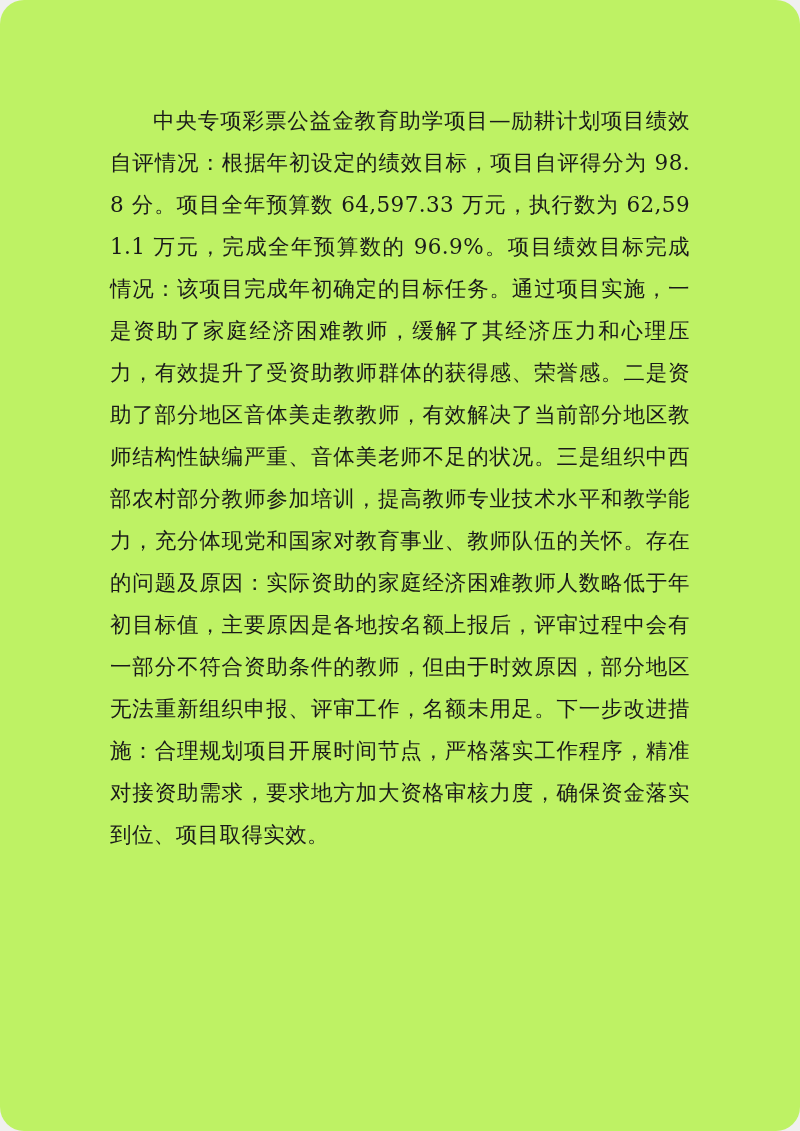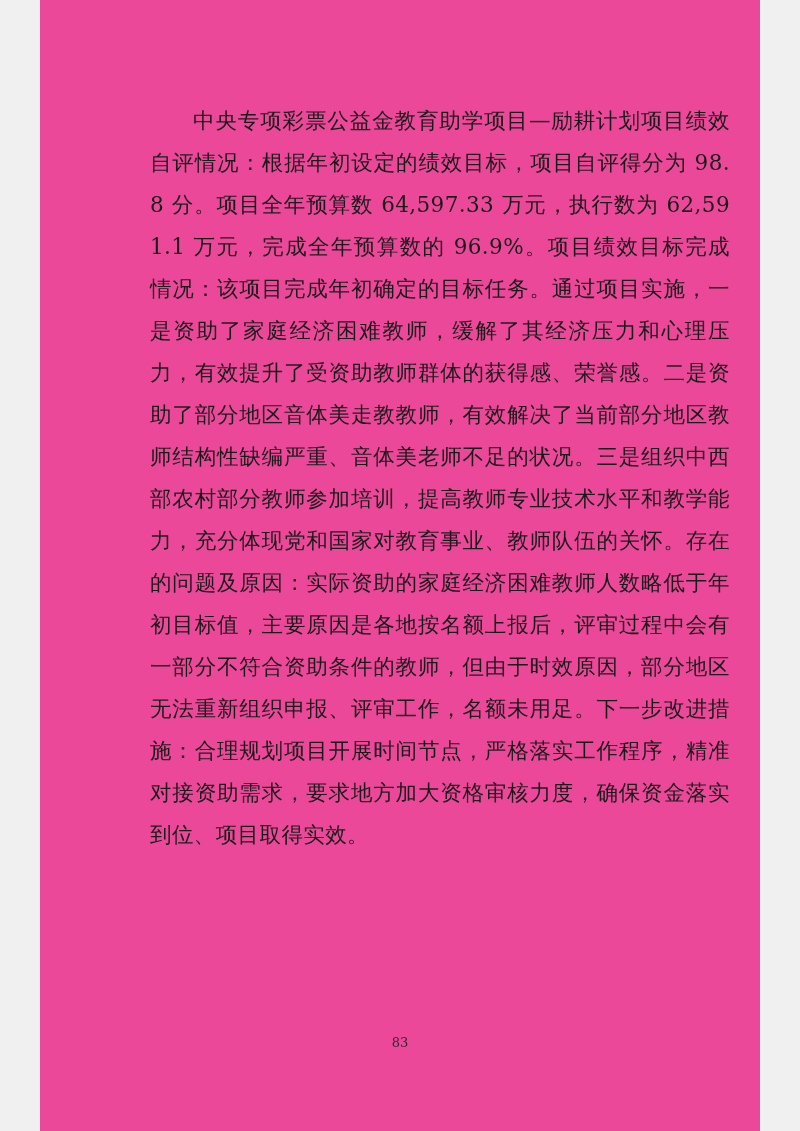--- a/index.html
+++ b/index.html
@@ -2,26 +2,27 @@
 <html><head>
 <meta charset="utf-8">
 <style>
   html, body {
     margin: 0;
     padding: 0;
     background: #f0f0f0;
   }
   .page {
     position: relative;
-    width: 720px;
+    width: 800px;
     height: 1131px;
-    background: #ec4899;
+    background: #bef264;
     margin: 0 auto;
     overflow: hidden;
     box-sizing: border-box;
+    border-radius: 24px;
   }
   .content {
     position: absolute;
     left: 110px;
     top: 100px;
     width: 580px;
   }
   .body-paragraph {
     font-family: "DejaVu Serif", "Liberation Serif", serif;
     font-size: 21.5px;
@@ -45,14 +46,13 @@
     color: #2b2b2b;
   }
 </style>
 </head>
 <body>
 
 <div class="page">
   <div class="content">
     <p class="body-paragraph">中央专项彩票公益金教育助学项目—励耕计划项目绩效自评情况：根据年初设定的绩效目标，项目自评得分为 98.8 分。项目全年预算数 64,597.33 万元，执行数为 62,591.1 万元，完成全年预算数的 96.9%。项目绩效目标完成情况：该项目完成年初确定的目标任务。通过项目实施，一是资助了家庭经济困难教师，缓解了其经济压力和心理压力，有效提升了受资助教师群体的获得感、荣誉感。二是资助了部分地区音体美走教教师，有效解决了当前部分地区教师结构性缺编严重、音体美老师不足的状况。三是组织中西部农村部分教师参加培训，提高教师专业技术水平和教学能力，充分体现党和国家对教育事业、教师队伍的关怀。存在的问题及原因：实际资助的家庭经济困难教师人数略低于年初目标值，主要原因是各地按名额上报后，评审过程中会有一部分不符合资助条件的教师，但由于时效原因，部分地区无法重新组织申报、评审工作，名额未用足。下一步改进措施：合理规划项目开展时间节点，严格落实工作程序，精准对接资助需求，要求地方加大资格审核力度，确保资金落实到位、项目取得实效。</p>
   </div>
-  <div class="page-number">83</div>
 </div>
 
 </body></html>

